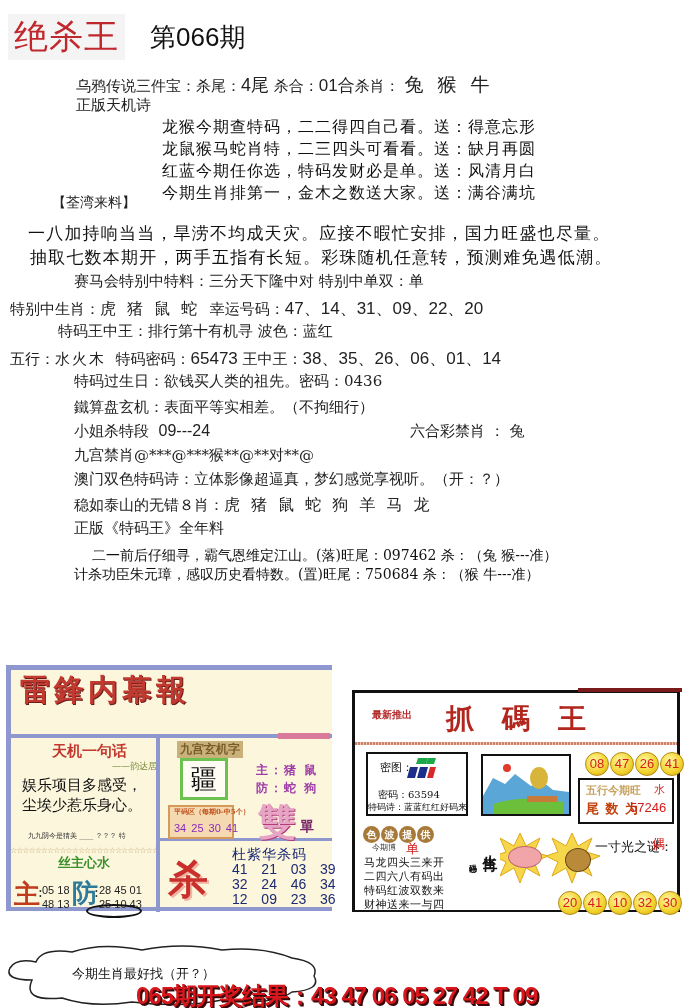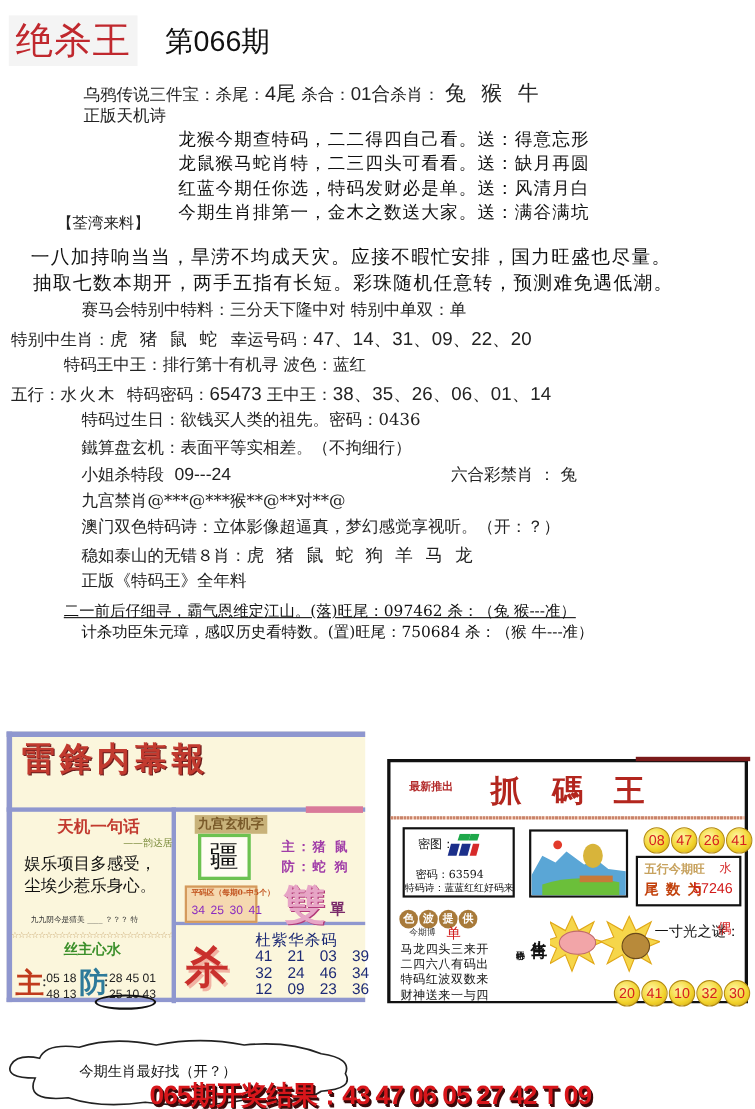--- a/index.html
+++ b/index.html
@@ -131,21 +131,21 @@
 </div>
 
 <div class="abs line" style="left:74px; top:446px;">九宫禁肖@***@***猴**@**对**@</div>
 <div class="abs line" style="left:74px; top:470px;">澳门双色特码诗：立体影像超逼真，梦幻感觉享视听。（开：？）</div>
 
 <div class="abs line" style="left:74px; top:495px;">
   <span>稳如泰山的无错８肖：</span><span style="letter-spacing:3px; font-size:16px;">虎 猪 鼠 蛇 狗 羊 马 龙</span>
 </div>
 <div class="abs line" style="left:74px; top:519px;">正版《特码王》全年料</div>
 
-<div class="abs small-line" style="left:58px; top:547px;text-decoration:underline;">二一前后仔细寻，霸气恩维定江山。(落)旺尾：097462 杀：（兔 猴---准）</div>
+<div class="abs small-line" style="left:92px; top:547px;">二一前后仔细寻，霸气恩维定江山。(落)旺尾：097462 杀：（兔 猴---准）</div>
 <div class="abs small-line" style="left:74px; top:566px;">计杀功臣朱元璋，感叹历史看特数。(置)旺尾：750684 杀：（猴 牛---准）</div>
 
 <div class="abs panelL"></div>
 <div class="abs divider-blue" style="left:6px; top:734px; width:326px; height:4px;"></div>
 <div class="abs divider-blue" style="left:156px; top:734px; width:4px; height:178px;"></div>
 <div class="abs divider-blue" style="left:160px; top:838px; width:172px; height:3px;"></div>
 <div class="abs" style="left:278px; top:733px; width:52px; height:6px; background:#d97a9a;"></div>
 <div class="abs panelL-title">雷鋒内幕報</div>
 
 <div class="abs tj-head">天机一句话</div>

